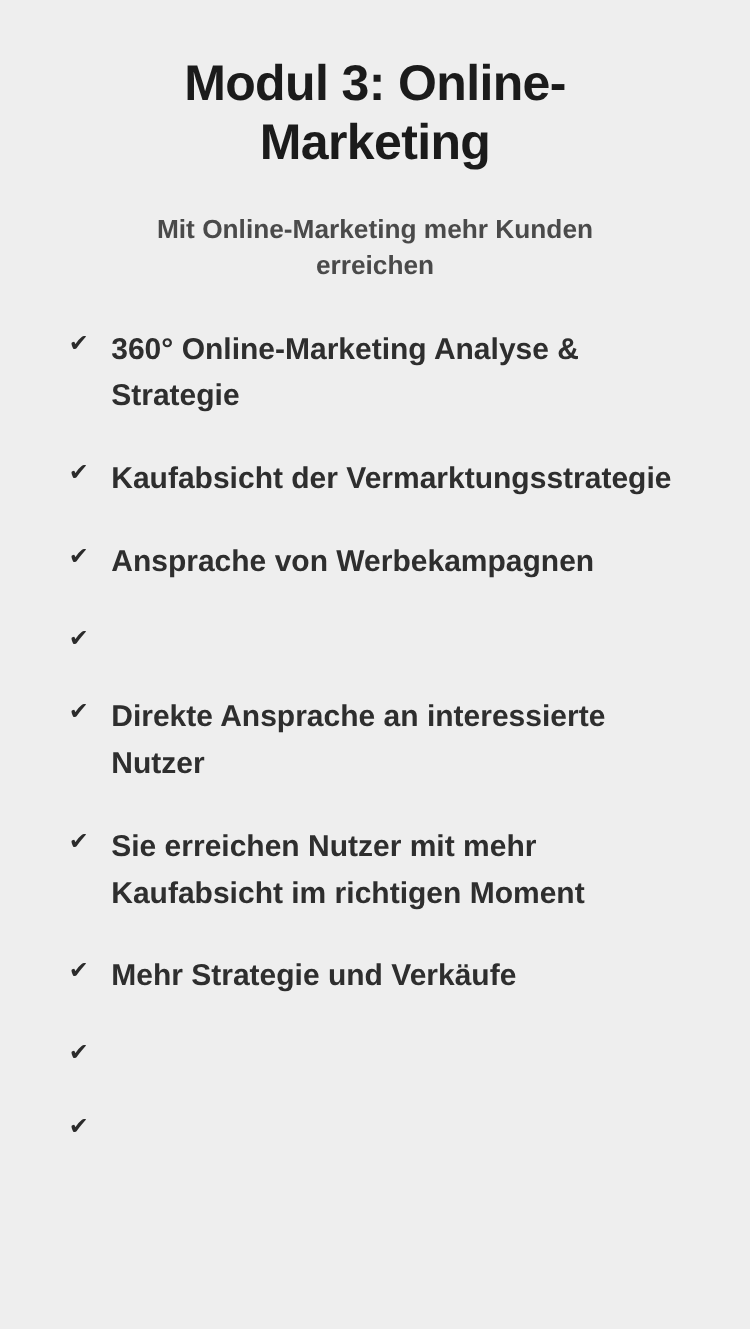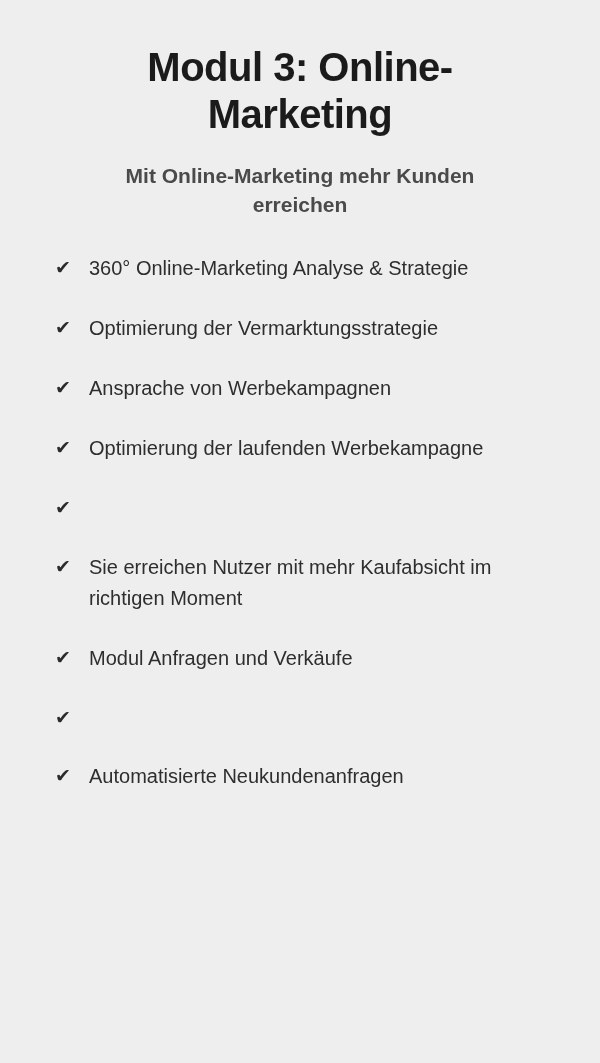--- a/index.html
+++ b/index.html
@@ -22,31 +22,31 @@
     display: flex;
     flex-direction: column;
     align-items: center;
   }
   .title {
     font-size: 40px;
     line-height: 1.18;
     font-weight: bold;
     color: #1b1b1b;
     text-align: center;
-    margin: 0 0 8px 0;
+    margin: 0 0 32px 0;
     letter-spacing: -0.5px;
     max-width: 420px;
   }
   .subtitle {
     font-size: 21px;
     line-height: 1.35;
     font-weight: bold;
     color: #4a4a4a;
     text-align: center;
-    margin: 16px 0 34px 0;
+    margin: 0 0 34px 0;
     max-width: 430px;
   }
   .feature-list {
     list-style: none;
     margin: 0;
     padding: 0;
     width: 100%;
     max-width: 490px;
     align-self: center;
   }
@@ -61,62 +61,61 @@
   .check-icon {
     flex: 0 0 auto;
     width: 22px;
     margin-right: 12px;
     font-size: 19px;
     line-height: 1.55;
     color: #2b2b2b;
     text-align: left;
   }
   .feature-text {
-    font-size: 20px;
+    font-size: 24px;
     line-height: 1.55;
     color: #2e2e2e;
-    font-weight: 400;
+    font-weight: 700;
   }
 </style>
 </head>
 <body>
 
 <div class="card">
   <h1 class="title">Modul 3: Online-Marketing</h1>
   <h2 class="subtitle">Mit Online-Marketing mehr Kunden erreichen</h2>
 
   <ul class="feature-list">
     <li class="feature-item">
       <span class="check-icon">✔</span>
       <span class="feature-text">360° Online-Marketing Analyse &amp; Strategie</span>
     </li>
     <li class="feature-item">
       <span class="check-icon">✔</span>
-      <span class="feature-text">Optimierung der Vermarktungsstrategie</span>
+      <span class="feature-text">Kaufabsicht der Vermarktungsstrategie</span>
     </li>
     <li class="feature-item">
       <span class="check-icon">✔</span>
       <span class="feature-text">Ansprache von Werbekampagnen</span>
     </li>
     <li class="feature-item">
       <span class="check-icon">✔</span>
-      <span class="feature-text">Optimierung der laufenden Werbekampagne</span>
     </li>
     <li class="feature-item">
       <span class="check-icon">✔</span>
+      <span class="feature-text">Direkte Ansprache an interessierte Nutzer</span>
     </li>
     <li class="feature-item">
       <span class="check-icon">✔</span>
       <span class="feature-text">Sie erreichen Nutzer mit mehr Kaufabsicht im richtigen Moment</span>
     </li>
     <li class="feature-item">
       <span class="check-icon">✔</span>
-      <span class="feature-text">Modul Anfragen und Verkäufe</span>
+      <span class="feature-text">Mehr Strategie und Verkäufe</span>
     </li>
     <li class="feature-item">
       <span class="check-icon">✔</span>
     </li>
     <li class="feature-item">
       <span class="check-icon">✔</span>
-      <span class="feature-text">Automatisierte Neukundenanfragen</span>
     </li>
   </ul>
 </div>
 
 </body></html>

